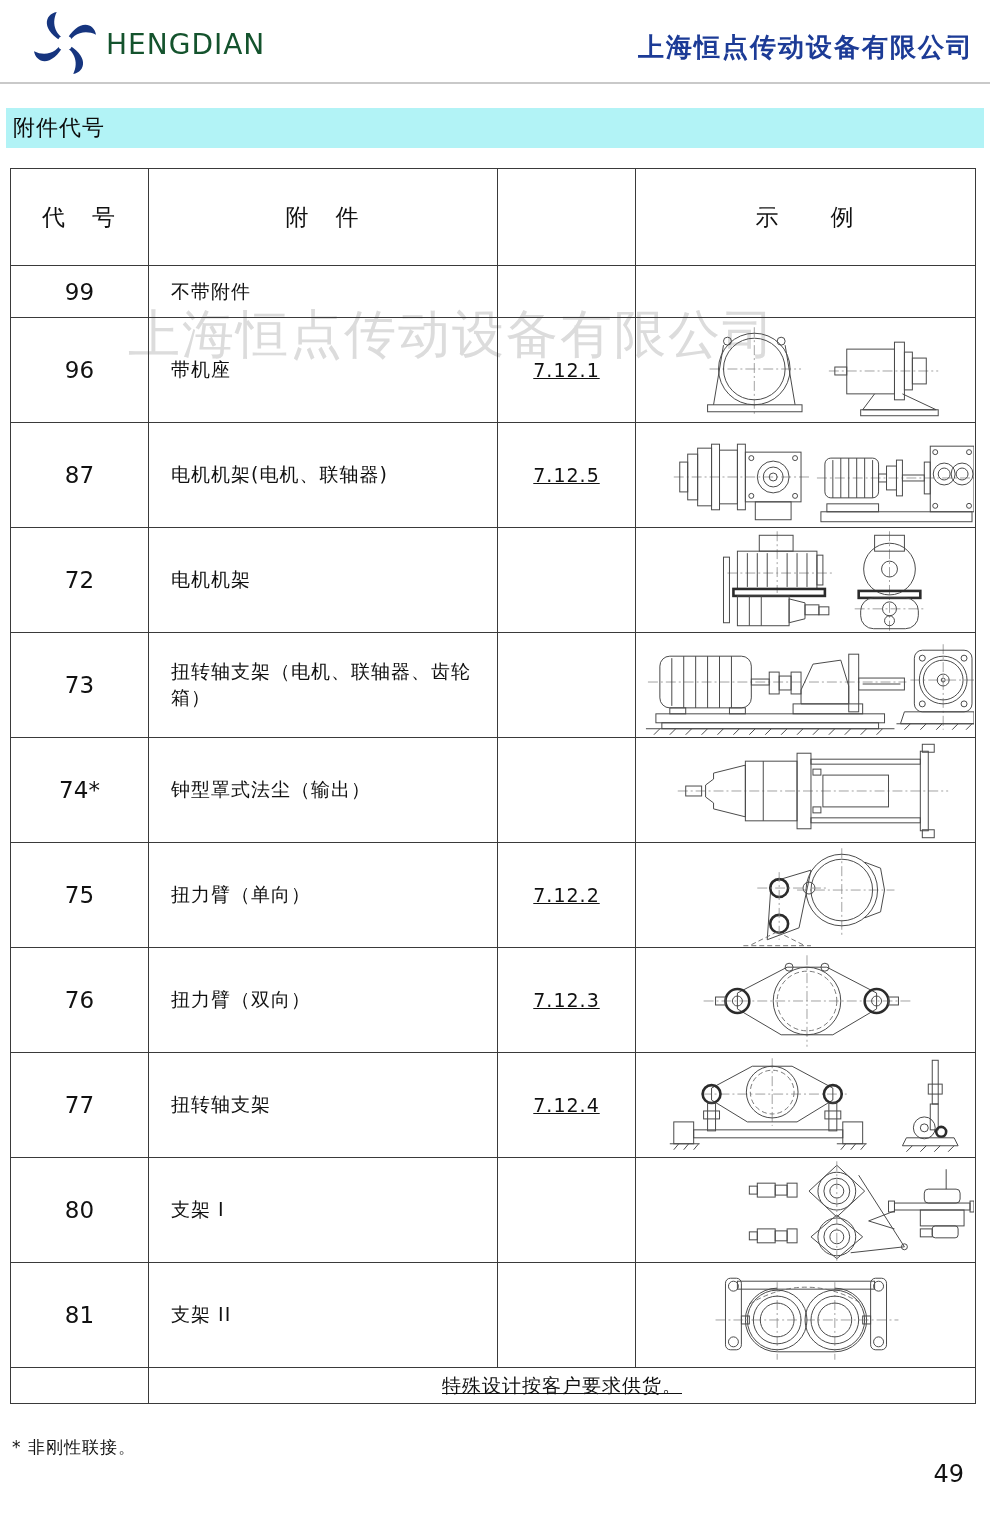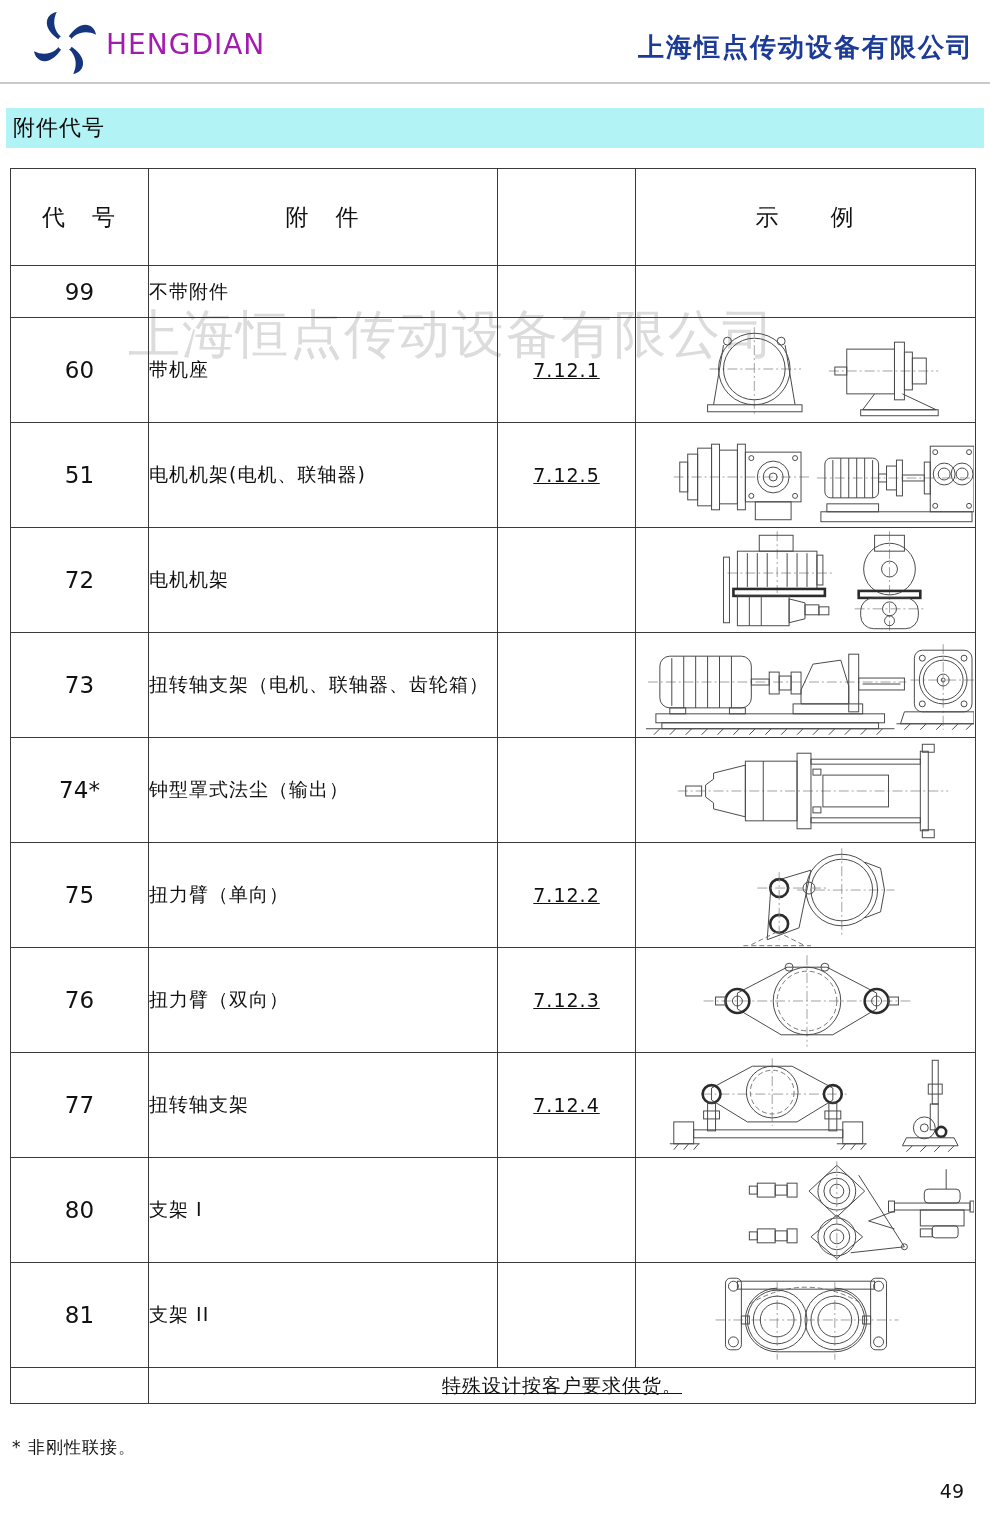--- a/index.html
+++ b/index.html
@@ -5,53 +5,53 @@
   html,body{margin:0;padding:0;}
   body{
     width:990px;height:1513px;position:relative;background:#ffffff;
     font-family:"DejaVu Sans","Liberation Sans",sans-serif;color:#111;
     overflow:hidden;
   }
   
   .hdr{position:absolute;left:0;top:0;width:990px;height:84px;}
   .logo{position:absolute;left:34px;top:12px;width:62px;height:62px;}
   .brand{position:absolute;left:106px;top:28px;font-size:28px;letter-spacing:1px;
-         color:#a21caf;font-weight:500;}
+         color:#14532d;font-weight:500;}
   .company{position:absolute;right:16px;top:30px;font-size:26px;font-weight:bold;
            color:#1c3b96;letter-spacing:2px;}
   .hdr-rule{position:absolute;left:0;top:82px;width:990px;height:2px;background:#c9c9c9;}
   
   .titlebar{position:absolute;left:6px;top:108px;width:978px;height:40px;
             background:#b2f3f6;display:flex;align-items:center;}
   .titlebar span{font-size:22px;font-weight:normal;color:#0d0d0d;margin-left:7px;letter-spacing:1px;}
   
   .wm{position:absolute;left:128px;top:300px;font-size:52px;letter-spacing:2px;
       color:#dcdcdc;white-space:nowrap;z-index:0;pointer-events:none;}
   
   .tblwrap{position:absolute;left:10px;top:168px;z-index:2;}
   table{border-collapse:collapse;table-layout:fixed;width:965px;background:transparent;}
   td{border:1.5px solid #3a3a3a;padding:0;vertical-align:middle;background:transparent;}
   .rh-hdr{height:97px;}
   .rh-s{height:52px;}
   .rh-m{height:105px;}
   .rh-f{height:36px;}
   .c-code{text-align:center;font-size:23px;}
-  .c-name{font-size:19px;letter-spacing:1px;}
+  .c-name{font-size:19px;padding-left:22px;letter-spacing:1px;}
   .c-ref{text-align:center;font-size:19px;letter-spacing:1px;text-decoration:underline;}
   .c-ex{text-align:center;}
   .h-cell{text-align:center;font-size:23px;letter-spacing:2px;}
   .note-cell{text-align:center;font-size:19px;letter-spacing:1px;text-decoration:underline;}
   svg.draw{display:block;margin:0 auto;}
   svg.draw .ln{stroke:#4a4a4a;fill:none;stroke-width:1;}
   svg.draw .bold{stroke:#2b2b2b;fill:none;stroke-width:2.6;}
   svg.draw .cl{stroke:#8a8a8a;fill:none;stroke-width:0.8;stroke-dasharray:10 3 2 3;}
   svg.draw .dash{stroke:#6a6a6a;fill:none;stroke-width:0.9;stroke-dasharray:5 3;}
   
   .footnote{position:absolute;left:12px;top:1416px;font-size:17px;letter-spacing:1px;z-index:2;margin-top:20px;}
-  .pageno{position:absolute;right:26px;top:1460px;font-size:19px;z-index:2;margin-top:20px;}
+  .pageno{position:absolute;right:26px;top:1460px;font-size:24px;z-index:2;}
 </style>
 </head>
 <body>
 
 <div class="hdr">
   <svg class="logo" viewBox="0 0 60 60">
     <g fill="#16357f" stroke="none">
       <path d="M30,30 C42,6 58,10 60,22 C48,16 36,22 33,32 Z"></path>
       <path d="M30,30 C54,42 50,58 38,60 C44,48 38,36 28,33 Z"></path>
       <path d="M30,30 C18,54 2,50 0,38 C12,44 24,38 27,28 Z"></path>
@@ -88,21 +88,21 @@
   </tr>
 
   <tr class="rh-s">
     <td class="c-code">99</td>
     <td class="c-name">不带附件</td>
     <td class="c-ref"></td>
     <td class="c-ex"></td>
   </tr>
 
   <tr class="rh-m">
-    <td class="c-code">60</td>
+    <td class="c-code">96</td>
     <td class="c-name">带机座</td>
     <td class="c-ref">7.12.1</td>
     <td class="c-ex">
       <svg class="draw" width="336" height="103" viewBox="0 0 338 103">
         <line class="cl" x1="72" y1="50" x2="164" y2="50"></line>
               <line class="cl" x1="117" y1="8" x2="117" y2="96"></line>
         <circle class="ln" cx="117" cy="50" r="36"></circle>
               <circle class="ln" cx="117" cy="50" r="31"></circle>
         <circle class="ln" cx="90" cy="22" r="4"></circle>
               <circle class="ln" cx="144" cy="22" r="4"></circle>
@@ -115,21 +115,21 @@
         <rect class="ln" x="258" y="23" width="10" height="58"></rect>
         <rect class="ln" x="268" y="33" width="8" height="38"></rect>
         <rect class="ln" x="276" y="39" width="14" height="26"></rect>
         <path class="ln" d="M238,75 L226,91 L300,91 L266,75"></path>
         <rect class="ln" x="224" y="91" width="78" height="6"></rect>
       </svg>
     </td>
   </tr>
 
   <tr class="rh-m">
-    <td class="c-code">51</td>
+    <td class="c-code">87</td>
     <td class="c-name">电机机架(电机、联轴器)</td>
     <td class="c-ref">7.12.5</td>
     <td class="c-ex">
       <svg class="draw" width="336" height="103" viewBox="0 0 338 103">
         <line class="cl" x1="36" y1="53" x2="172" y2="53"></line>
         <rect class="ln" x="42" y="38" width="8" height="30"></rect>
               <rect class="ln" x="50" y="30" width="10" height="46"></rect>
         <rect class="ln" x="60" y="24" width="14" height="58"></rect>
               <rect class="ln" x="74" y="20" width="8" height="66"></rect>
         <rect class="ln" x="82" y="26" width="18" height="54"></rect>

